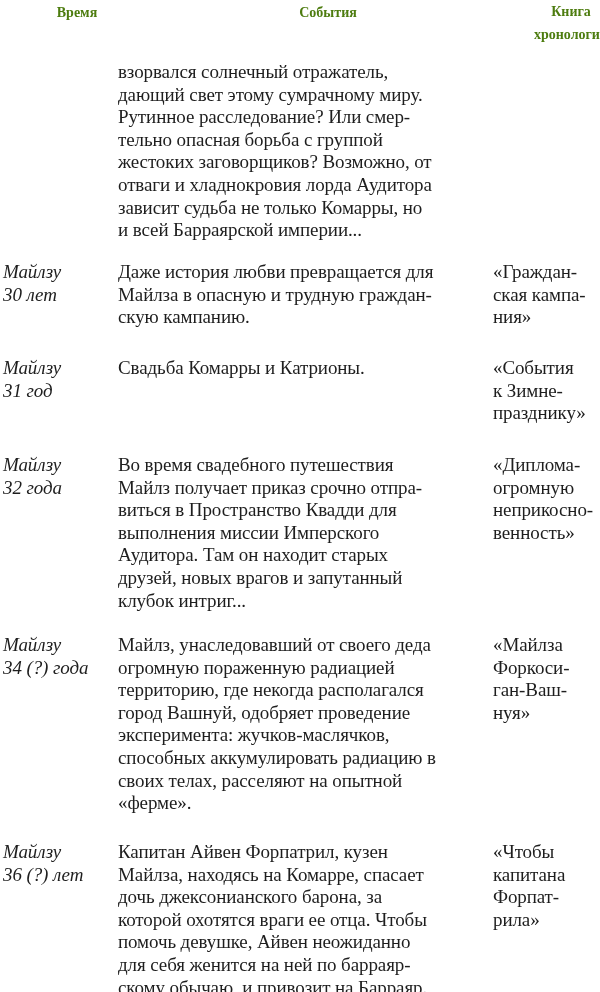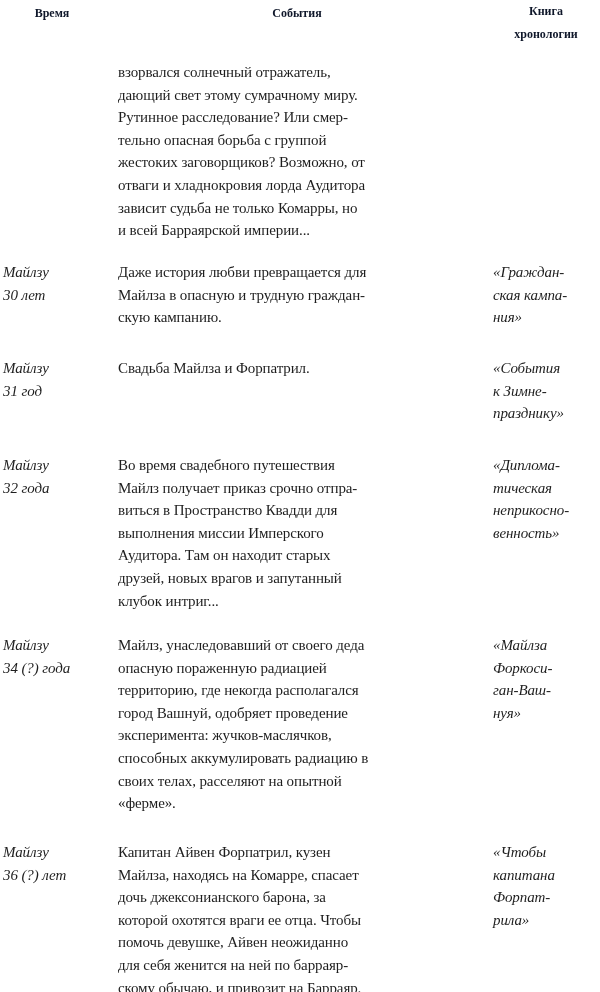--- a/index.html
+++ b/index.html
@@ -17,45 +17,46 @@
   }
   .page {
     position: absolute;
     left: 0; top: 0;
     width: 600px;
     height: 992px;
   }
   .hdr {
     position: absolute;
     font-weight: bold;
-    font-size: 12px;
+    font-size: 14px;
     line-height: 22px;
     text-align: center;
-    color: #0f172a;
+    color: #4d7c0f;
+    padding-left: 25px;
   }
   .hdr-time { left: 0; top: 2px; width: 104px; }
-  .hdr-events { left: 112px; top: 2px; width: 370px; }
+  .hdr-events { left: 118px; top: 2px; width: 370px; }
   .hdr-book { left: 492px; top: 0px; width: 108px; line-height: 23px; }
 
   .row {
     position: absolute;
     left: 0;
     width: 600px;
   }
   .cell {
     position: absolute;
     top: 0;
-    font-size: 15px;
+    font-size: 19px;
     line-height: 22.6px;
     white-space: pre-line;
     letter-spacing: -0.1px;
   }
   .c-time { left: 3px; width: 112px; font-style: italic; }
   .c-event { left: 118px; width: 372px; }
-  .c-book { left: 493px; width: 107px; font-style: italic; }
+  .c-book { left: 493px; width: 107px; }
 </style>
 </head>
 <body>
 
 <div class="page">
 
   <div class="hdr hdr-time">Время</div>
   <div class="hdr hdr-events">События</div>
   <div class="hdr hdr-book" style="white-space: pre-line;">Книга
 хронологии</div>
@@ -80,47 +81,47 @@
 Майлза в опасную и трудную граждан-
 скую кампанию.</div>
     <div class="cell c-book">«Граждан-
 ская кампа-
 ния»</div>
   </div>
 
   <div class="row" style="top:357px;">
     <div class="cell c-time">Майлзу
 31 год</div>
-    <div class="cell c-event">Свадьба Майлза и Форпатрил.</div>
+    <div class="cell c-event">Свадьба Комарры и Катрионы.</div>
     <div class="cell c-book">«События
 к Зимне-
 празднику»</div>
   </div>
 
   <div class="row" style="top:454px;">
     <div class="cell c-time">Майлзу
 32 года</div>
     <div class="cell c-event">Во время свадебного путешествия
 Майлз получает приказ срочно отпра-
 виться в Пространство Квадди для
 выполнения миссии Имперского
 Аудитора. Там он находит старых
 друзей, новых врагов и запутанный
 клубок интриг...</div>
     <div class="cell c-book">«Диплома-
-тическая
+огромную
 неприкосно-
 венность»</div>
   </div>
 
   <div class="row" style="top:634px;">
     <div class="cell c-time">Майлзу
 34 (?) года</div>
     <div class="cell c-event">Майлз, унаследовавший от своего деда
-опасную пораженную радиацией
+огромную пораженную радиацией
 территорию, где некогда располагался
 город Вашнуй, одобряет проведение
 эксперимента: жучков-маслячков,
 способных аккумулировать радиацию в
 своих телах, расселяют на опытной
 «ферме».</div>
     <div class="cell c-book">«Майлза
 Форкоси-
 ган-Ваш-
 нуя»</div>

